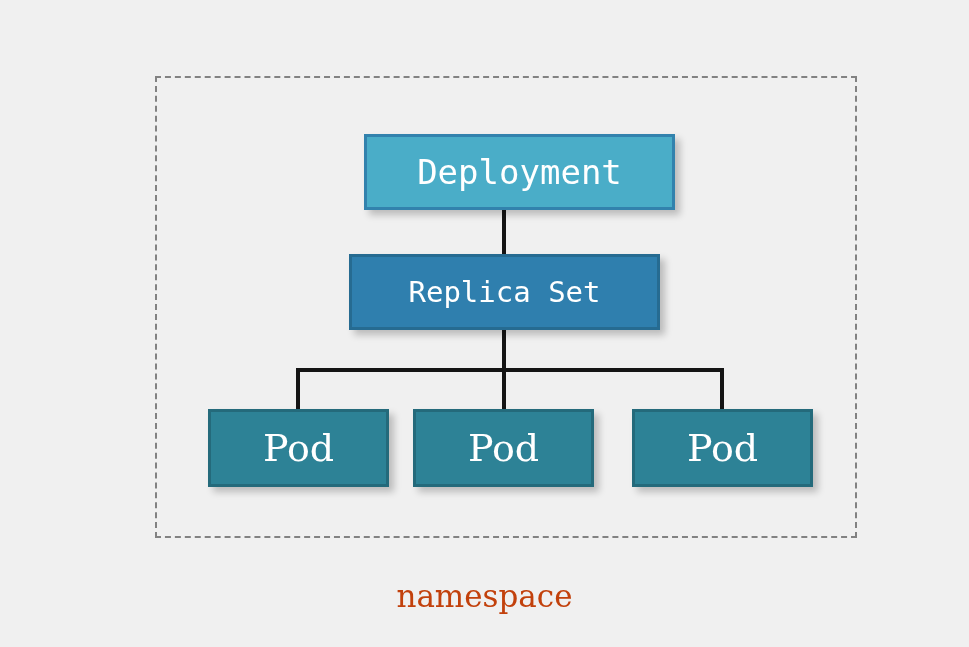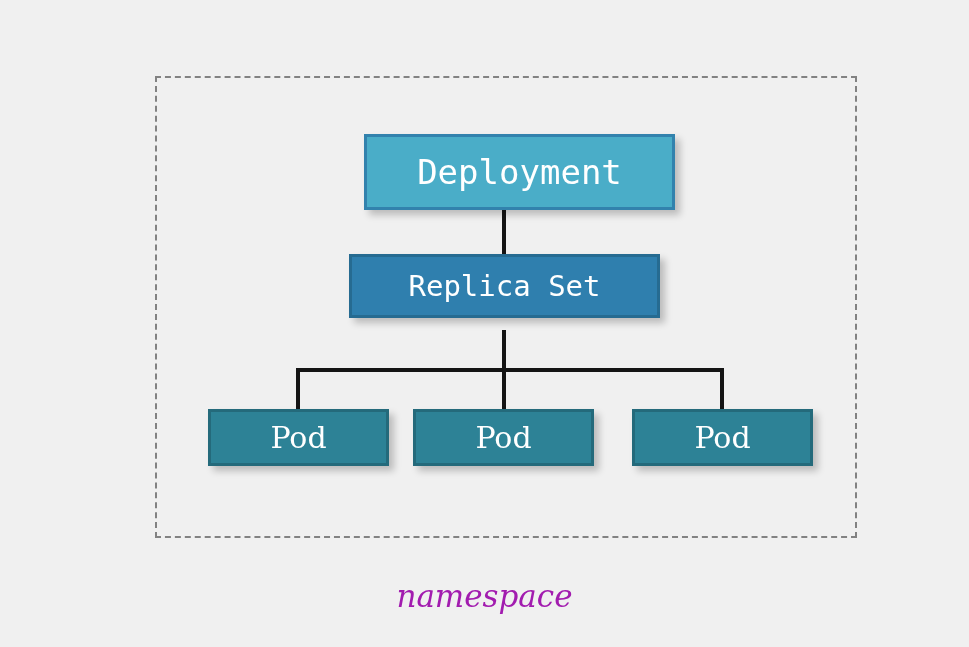--- a/index.html
+++ b/index.html
@@ -65,52 +65,51 @@
     font-family: "DejaVu Sans Mono", monospace;
     font-size: 34px;
     letter-spacing: 0px;
     margin-left: 16px;
   }
 
   .node-replicaset {
     left: 349px;
     top: 254px;
     width: 311px;
-    height: 64px;
+    height: 76px;
     background: #2f7fae;
     border: 3px solid #266b91;
     font-family: "DejaVu Sans Mono", monospace;
     font-size: 29px;
   }
 
   .node-pod {
     top: 409px;
     width: 181px;
-    height: 57px;
+    height: 78px;
     background: #2d8296;
     border: 3px solid #246a7b;
     font-family: "DejaVu Serif", serif;
-    font-size: 30px;
+    font-size: 38px;
   }
 
   .pod-1 { left: 208px; }
   .pod-2 { left: 413px; }
   .pod-3 { left: 632px; }
 
   
   .namespace-caption {
     position: absolute;
     left: 0;
     top: 578px;
     width: 969px;
     text-align: center;
     font-family: "DejaVu Serif", serif;
     font-size: 31px;
-    color: #a21caf;
-    font-style: italic;
+    color: #c2410c;
   }
 </style>
 </head>
 <body>
 
 <div id="canvas">
 
   <div class="namespace-boundary"></div>
 
   <svg class="connectors" viewBox="0 0 969 647" width="969" height="647">

